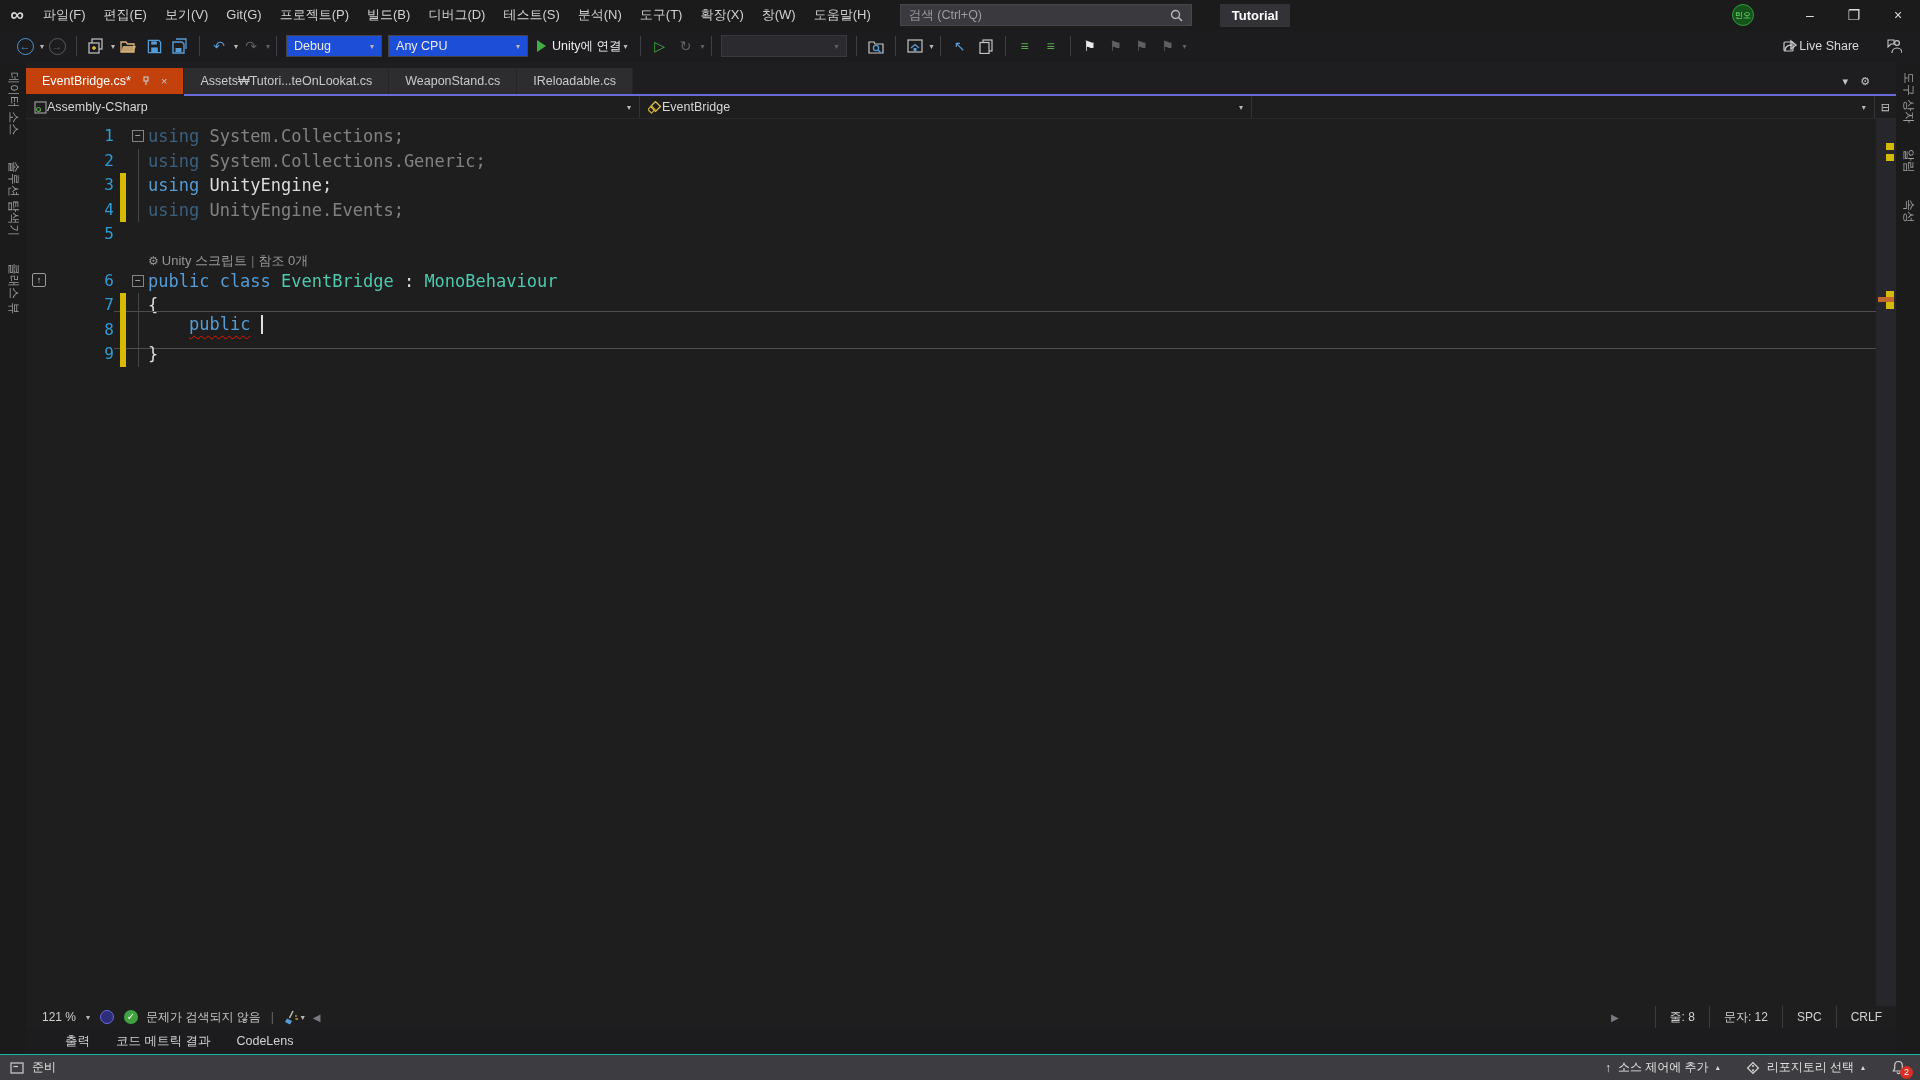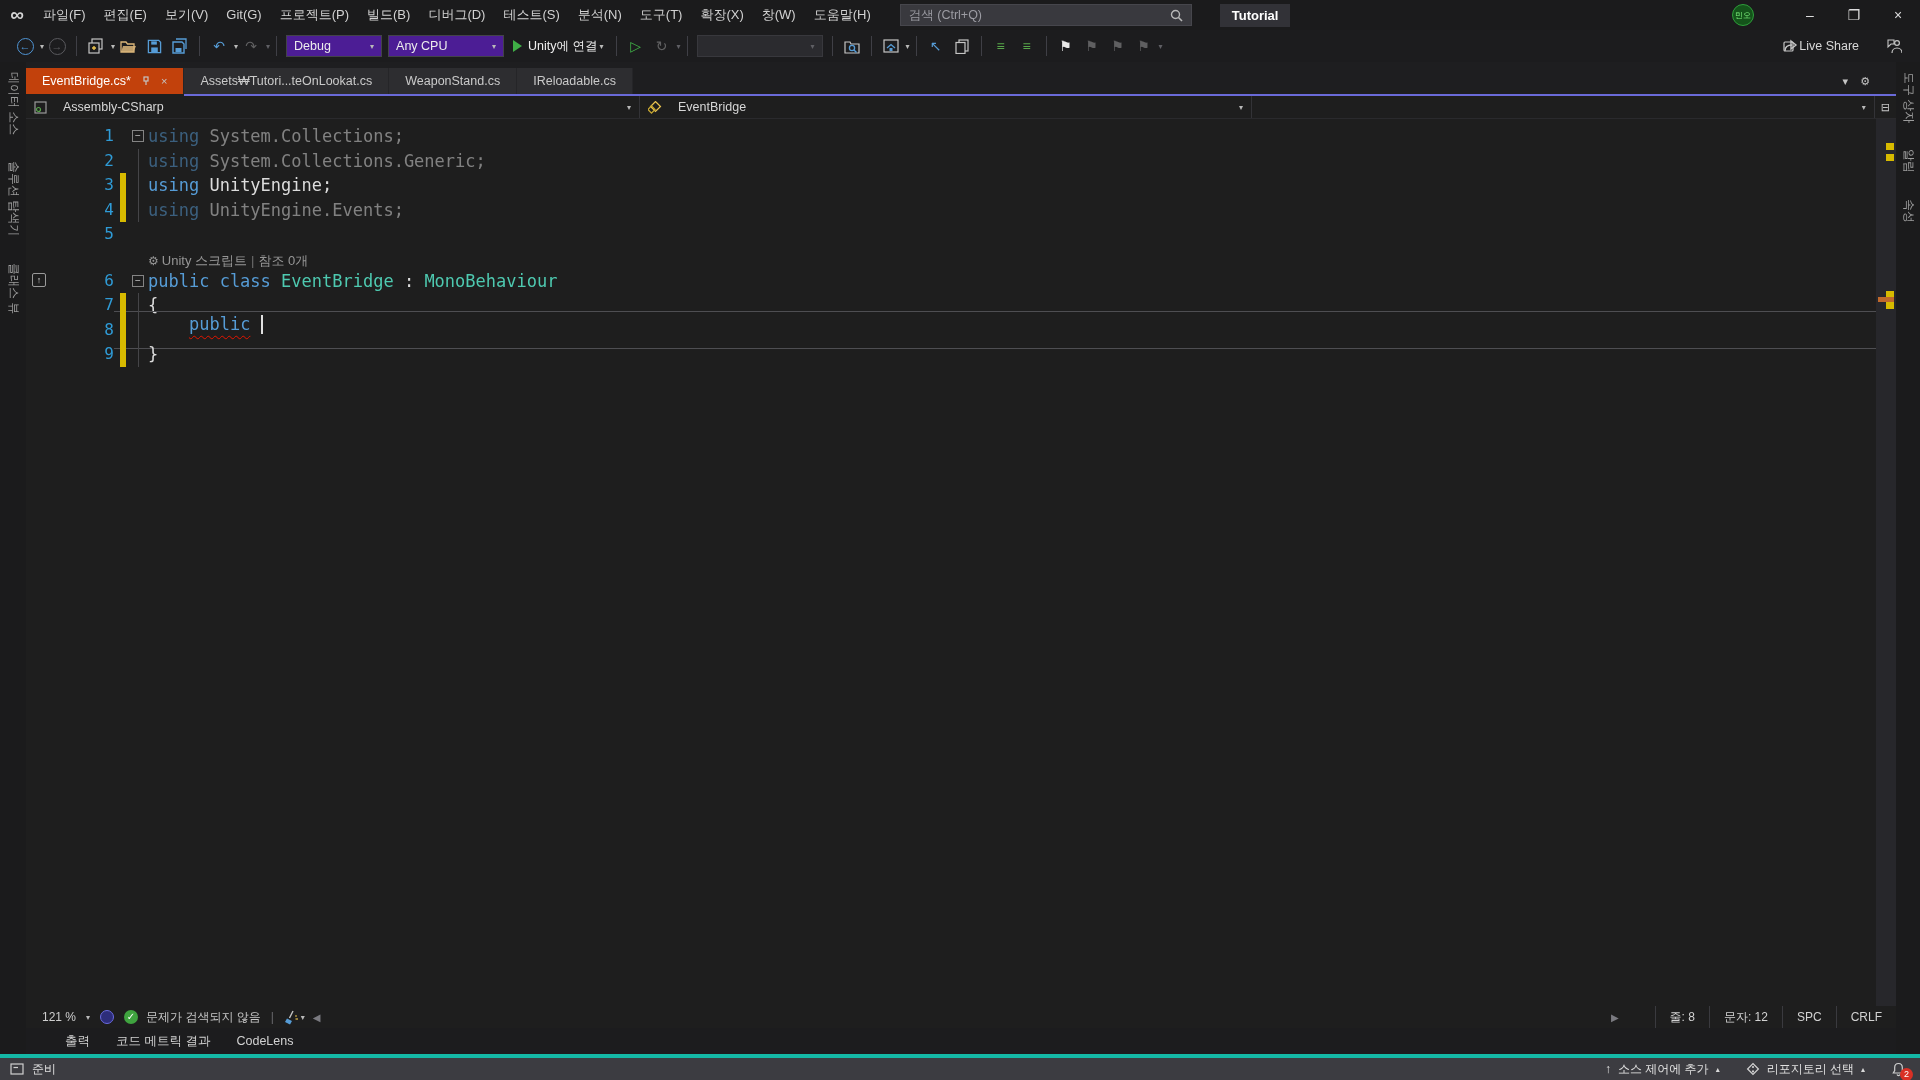--- a/index.html
+++ b/index.html
@@ -27,21 +27,21 @@
   .toolbar{ height:32px; display:flex; align-items:center; padding-left:12px; flex:none; background:#1c1c1e; }
   .tbtn{ min-width:24px; height:24px; display:flex; align-items:center; justify-content:center;
          font-size:14px; color:#c5c5c5; margin:0 1px; }
   .tbtn.blue{ color:#569cd6; } .tbtn.dim{ opacity:.4; }
   .circle{ width:17px; height:17px; border:1.5px solid #4f94d4; border-radius:50%;
            display:flex; align-items:center; justify-content:center; font-size:11px; color:#4f94d4; }
   .circle.dim{ border-color:#5a5a5e; color:#5a5a5e; }
   .caret{ font-size:8px; color:#b9b9b9; margin-left:2px; }
   .caret.dim{ color:#5f5f64; }
   .tsep{ width:1px; height:20px; background:#3f3f46; margin:0 6px; flex:none; }
-  .tcombo{ height:22px; background:#4c1d95; border:1px solid #434349; display:flex; align-items:center;
+  .tcombo{ height:22px; background:#1d4ed8; border:1px solid #434349; display:flex; align-items:center;
            font-size:12.5px; color:#ededed; padding:0 7px; margin:0 3px; }
   .tcombo .caret{ margin-left:auto; padding-left:10px; }
   .tcombo.disabled{ width:126px; background:#2b2b2f; border-color:#38383d; }
   .play-tri{ width:0; height:0; border-top:6px solid transparent; border-bottom:6px solid transparent;
              border-left:9px solid #3fae46; margin-right:6px; }
   .attach-btn{ display:flex; align-items:center; font-size:12.5px; color:#f0f0f0; padding:0 6px; }
   .live-share{ margin-left:auto; display:flex; align-items:center; font-size:12.5px;
                color:#d8d8d8; padding-right:28px; }
   .fb-icon{ padding-right:18px; }
 
@@ -59,21 +59,21 @@
   .tab{ height:26px; display:flex; align-items:center; padding:0 16px; font-size:12.5px;
         color:#cacaca; background:#2d2d30; border-right:1px solid #252528; }
   .tab.active{ background:#c2410c; color:#ffffff; box-shadow:0 2px 0 #1e1e1e; }
   .tab .tic{ margin-left:10px; font-size:11px; color:#c5c5c5; }
   .tabstrip-icons{ position:absolute; right:26px; bottom:6px; display:flex; gap:12px;
                    font-size:11px; color:#c5c5c5; }
 
   
   .navbar{ height:23px; flex:none; display:flex; align-items:center; background:#1e1e1e;
            border-bottom:1px solid #2a2a2d; }
-  .nav-combo{ display:flex; align-items:center; gap:16px; font-size:12.5px; color:#d6d6d6;
+  .nav-combo{ display:flex; align-items:center; gap:0; font-size:12.5px; color:#d6d6d6;
               padding:0 8px; height:100%; border-right:1px solid #333337; }
   .nav-combo .caret{ margin-left:auto; }
   .nav-combo.c1{ width:614px; } .nav-combo.c2{ width:612px; } .nav-combo.c3{ flex:1; }
   .nav-right{ display:flex; gap:8px; padding:0 6px; font-size:11px; color:#c5c5c5; }
 
   
   .editor{ flex:1; position:relative; background:#1e1e1e; min-height:0; }
   .code-area{ position:absolute; left:0; right:20px; top:0; bottom:0; padding-top:5px; overflow:hidden; }
   .code-row{ display:flex; height:24.5px; align-items:center; }
   .code-row.lens{ height:22px; }
@@ -114,21 +114,21 @@
   .hs-track{ flex:1; }
   .hs-right{ display:flex; align-items:center; height:100%;padding-left:28px; }
   .hs-item{ padding:0 14px; border-left:1px solid #3a3a3f; line-height:22px; color:#d2d2d2; }
 
   
   .paneltabs{ height:26px; flex:none; background:#1c1c1e; display:flex; align-items:center; padding-left:26px; }
   .ptab{ padding:0 13px; font-size:12.5px; color:#d2d2d2; line-height:26px; }
 
   
   .statusbar{ height:26px; flex:none; background:#3c3c41; display:flex; align-items:center;
-              font-size:12px; color:#e0e0e0; border-top:4px solid #14b8a6; }
+              font-size:12px; color:#e0e0e0; border-top:1px solid #14b8a6; }
   .sb-left{ display:flex; align-items:center; gap:8px; padding-left:10px; }
   .sb-right{ margin-left:auto; display:flex; align-items:center; gap:26px; padding-right:14px; }
   .sb-item{ display:flex; align-items:center; gap:7px; }
   .sb-caret{ font-size:8px; color:#d8d8d8; }
   .bell-wrap{ position:relative; }
   .badge{ position:absolute; right:-7px; bottom:-4px; width:13px; height:13px; border-radius:50%;
           background:#d93025; color:#fff; font-size:9px; line-height:13px; text-align:center; }
   svg{ display:block; }
 </style>
 </head>
@@ -210,21 +210,21 @@
     <div class="tsep"></div>
     <div class="tbtn blue">↶</div>
     <span class="caret">▾</span>
     <div class="tbtn dim">↷</div>
     <span class="caret dim">▾</span>
     <div class="tsep"></div>
     <div class="tcombo" style="width:96px">
       <span>Debug</span>
       <span class="caret">▾</span>
     </div>
-    <div class="tcombo" style="width:116px">
+    <div class="tcombo" style="width:140px">
       <span>Any CPU</span>
       <span class="caret">▾</span>
     </div>
     <div class="attach-btn">
       <span class="play-tri"></span>
       <span>Unity에 연결</span>
       <span class="caret">▾</span>
     </div>
     <div class="tsep"></div>
     <div class="tbtn" style="color:#3fae46">▷</div>

